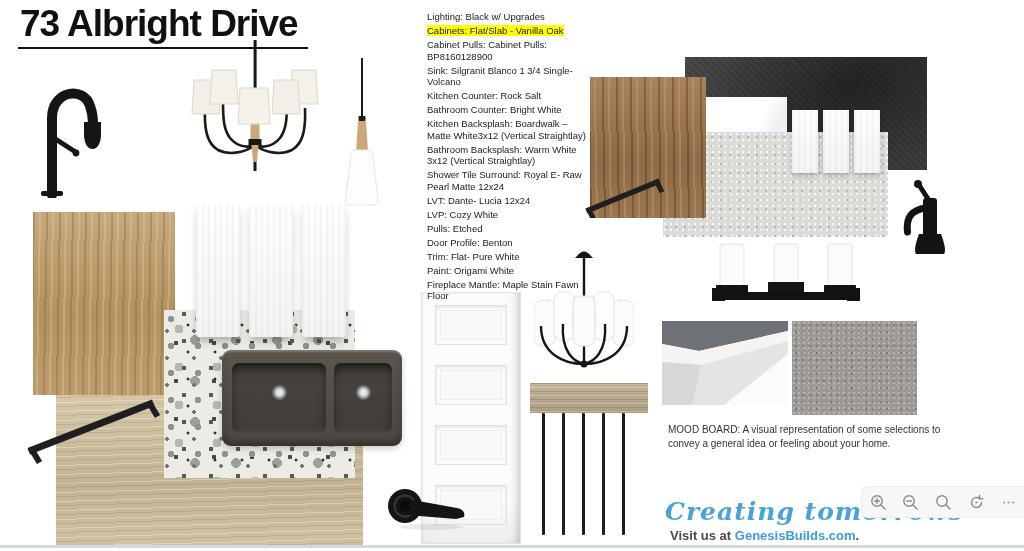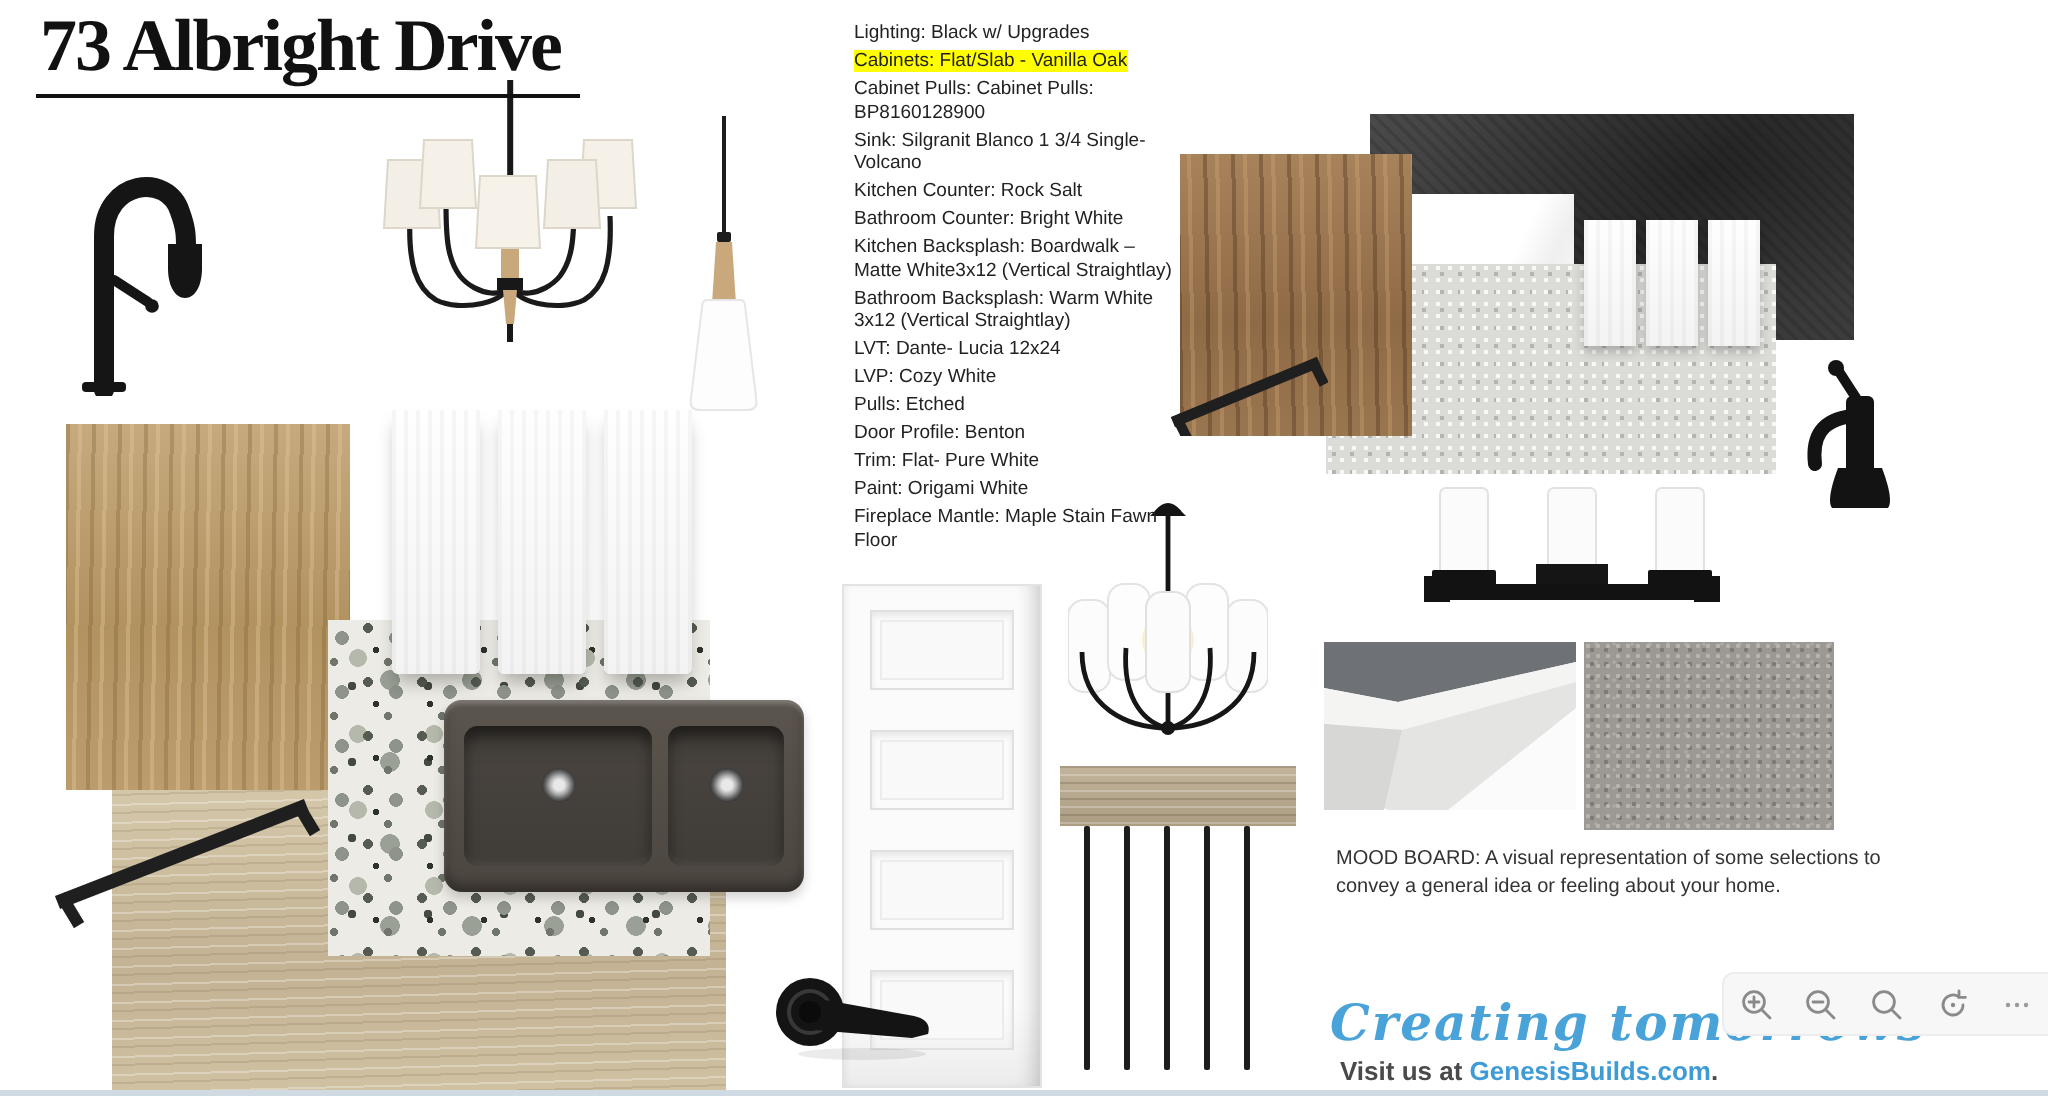--- a/index.html
+++ b/index.html
@@ -1,21 +1,21 @@
 <!DOCTYPE html>
 <html><head>
 <meta charset="utf-8">
 <style>
   html,body{margin:0;padding:0;background:#ffffff;}
   #stage{position:relative;width:1024px;height:551px;background:#ffffff;overflow:hidden;
          font-family:"Liberation Sans",sans-serif;color:#222;}
   .abs{position:absolute;}
 
   
-  #title{left:18px;top:4px;font-family:Liberation Serif, serif;font-weight:bold;
+  #title{left:18px;top:4px;font-family:Liberation Sans, sans-serif;font-weight:bold;
          font-size:37px;letter-spacing:-1px;color:#111;border-bottom:2.5px solid #111;
          padding:0 10px 2px 2px;line-height:1.1;z-index:30;text-align:center;}
 
   
   #specs{left:395px;top:11px;width:192px;font-size:9.5px;line-height:11.5px;color:#222;
          list-style:none;margin:0;padding:0;z-index:30;}
   #specs li{margin:0 0 2.5px 0;padding-left:32px;}
   .hl{background:#ffff00;}
 
   
@@ -114,20 +114,21 @@
 
   <ul id="specs" class="abs">
     <li><span>Lighting:  Black w/ Upgrades</span></li>
     <li><span class="hl">Cabinets: Flat/Slab - Vanilla Oak</span></li>
     <li><span>Cabinet Pulls: Cabinet Pulls: BP8160128900</span></li>
     <li><span>Sink: Silgranit Blanco 1 3/4 Single- Volcano</span></li>
     <li><span>Kitchen Counter: Rock Salt</span></li>
     <li><span>Bathroom Counter: Bright White</span></li>
     <li><span>Kitchen Backsplash: Boardwalk – Matte White3x12 (Vertical Straightlay)</span></li>
     <li><span>Bathroom Backsplash: Warm White 3x12 (Vertical Straightlay)</span></li>
+    <li><span>Shower Tile Surround: Royal E- Raw Pearl Matte 12x24</span></li>
     <li><span>LVT: Dante- Lucia 12x24</span></li>
     <li><span>LVP: Cozy White</span></li>
     <li><span>Pulls: Etched</span></li>
     <li><span>Door Profile: Benton</span></li>
     <li><span>Trim: Flat- Pure White</span></li>
     <li><span>Paint: Origami White</span></li>
     <li><span>Fireplace Mantle: Maple Stain Fawn Floor</span></li>
   </ul>
 
   <svg class="abs z6" style="left:30px;top:78px" width="80" height="120" viewBox="0 0 80 120" title="Black pull-down kitchen faucet">

